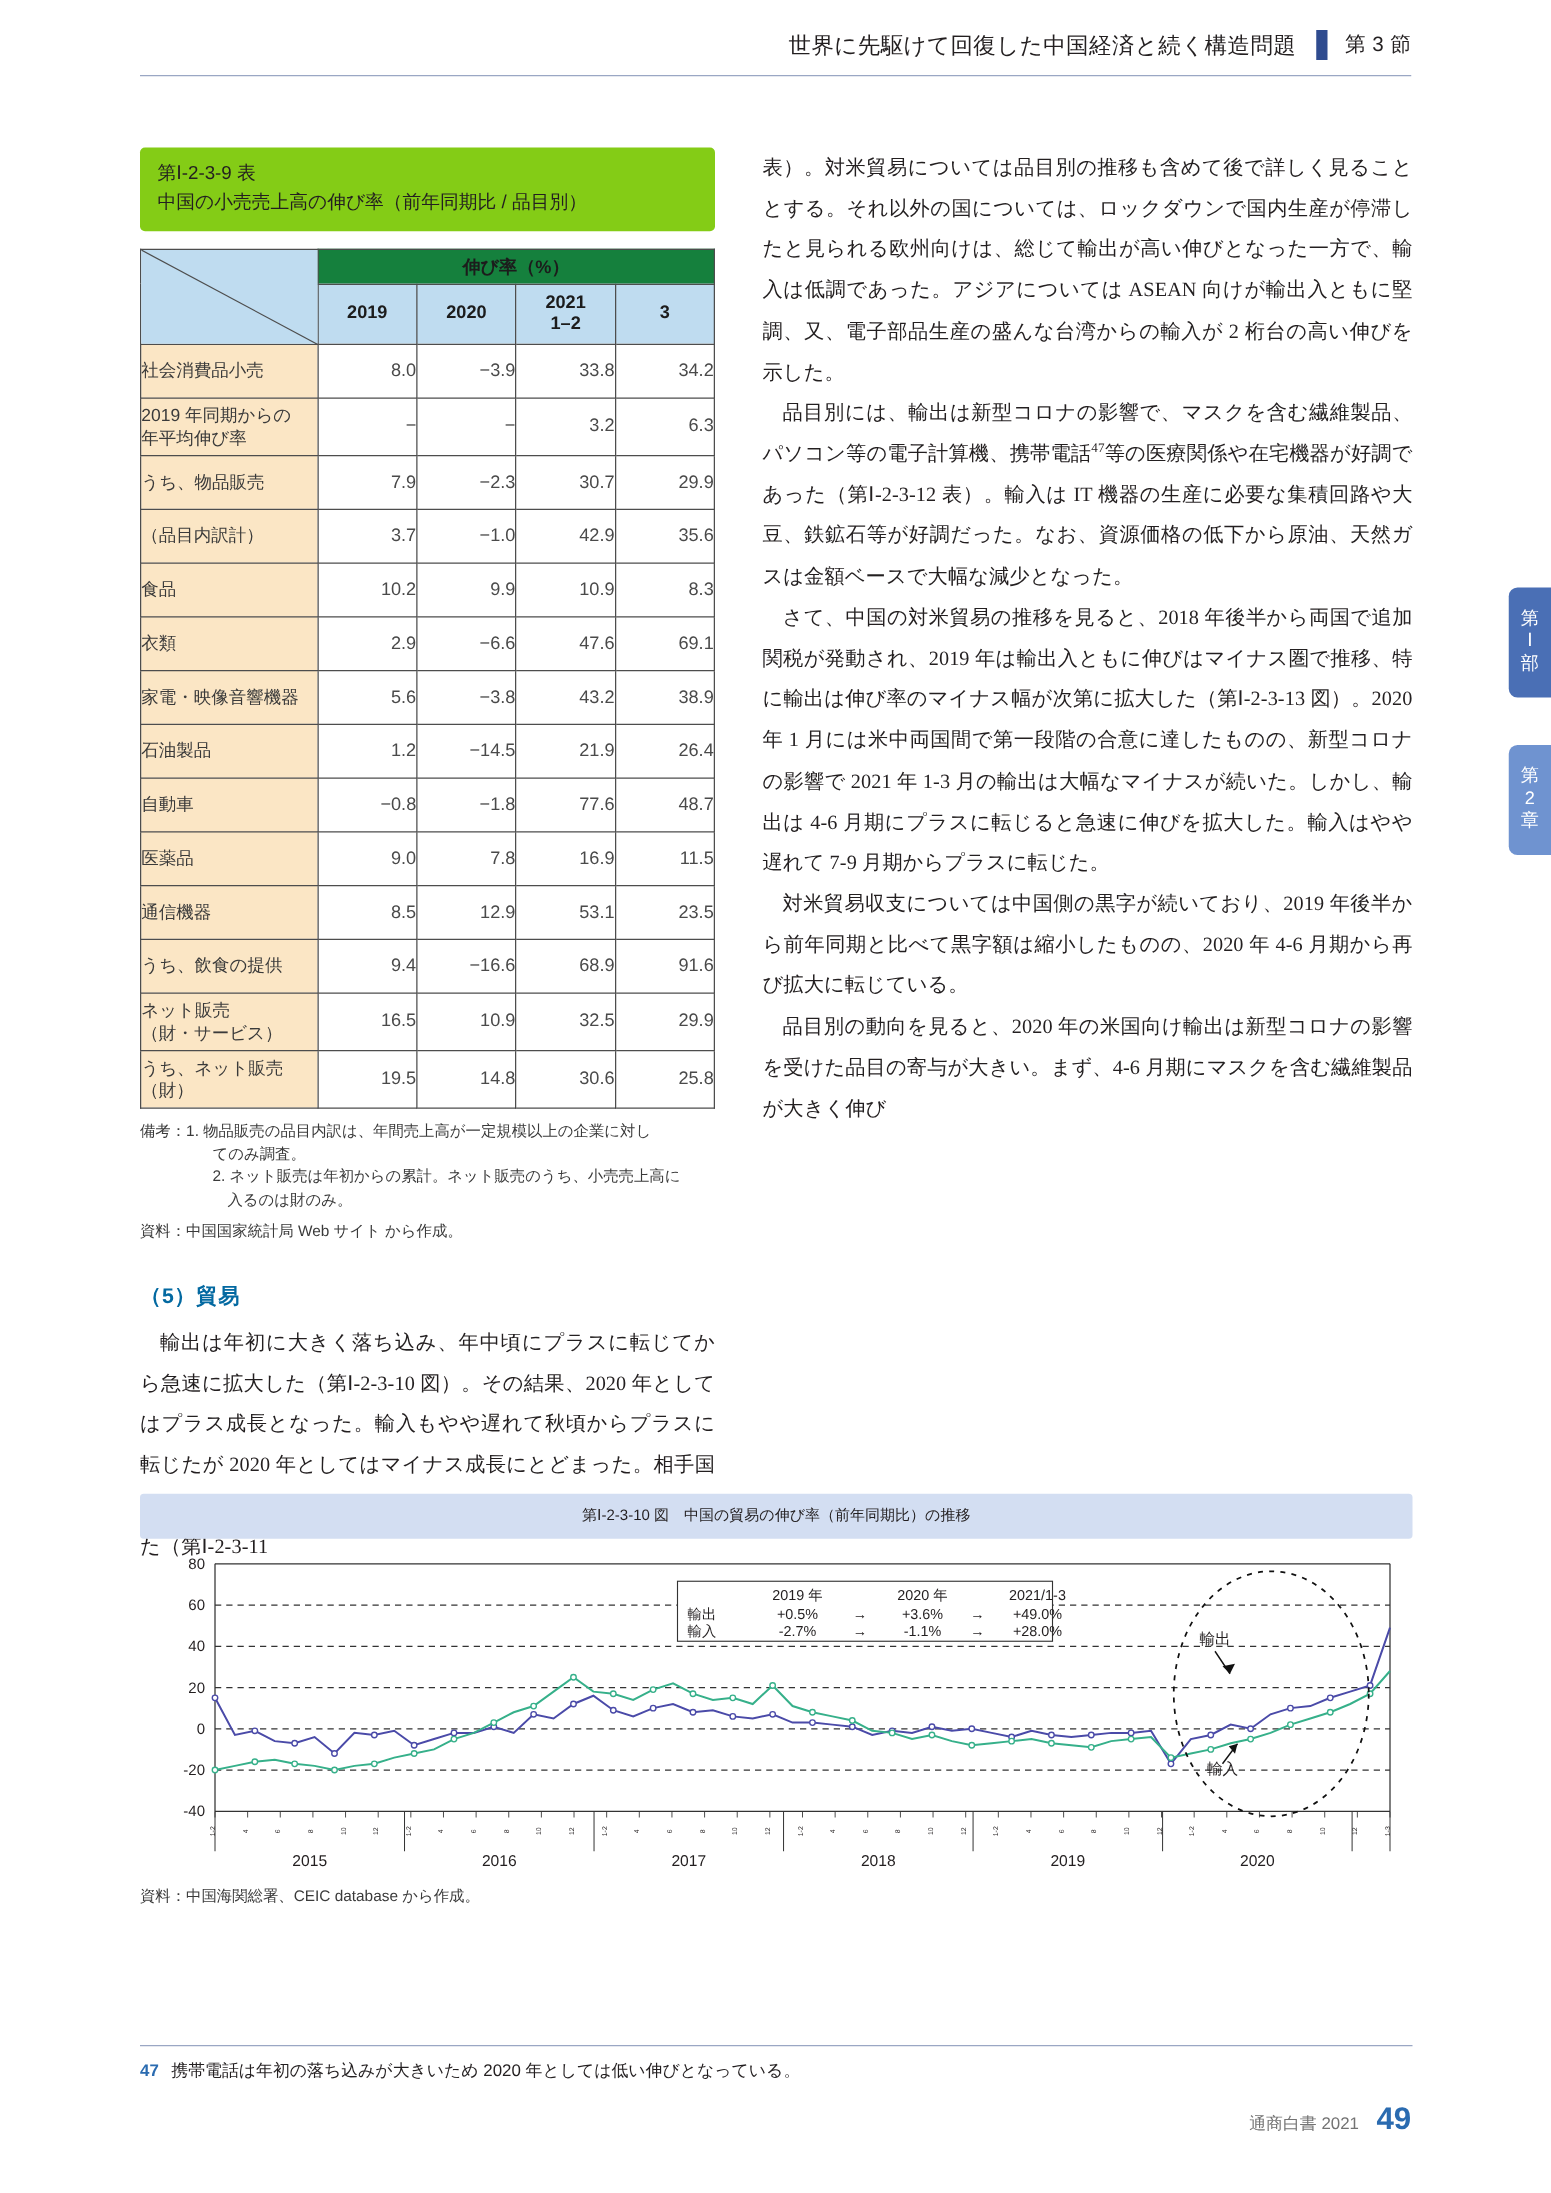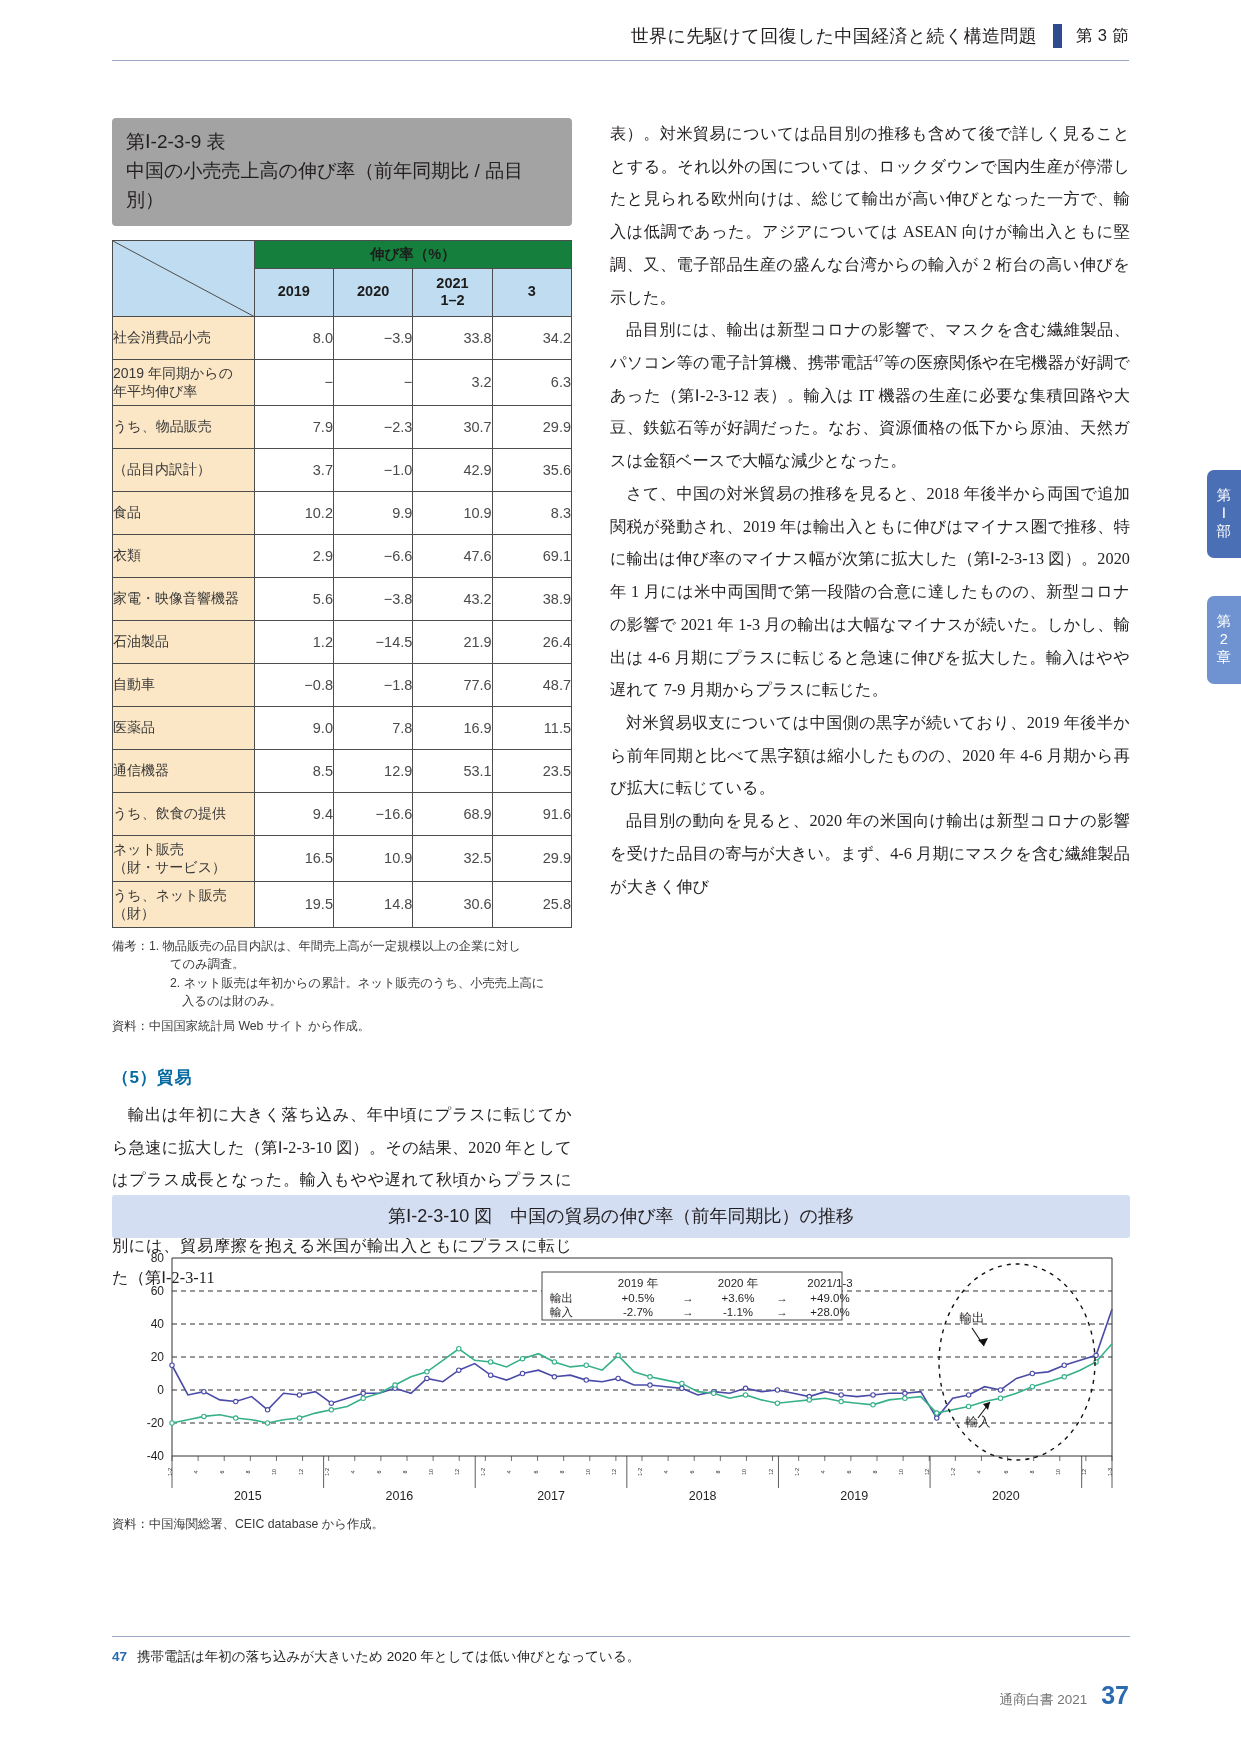--- a/index.html
+++ b/index.html
@@ -53,25 +53,25 @@
     font-size:14.5px; line-height:1.25; letter-spacing:0.02em;
   }
   .side-tab span, .side-tab2 span { display:block; }
 
   
   .col-left  { position:absolute; left:112px;  top:118px; width:460px; }
   .col-right { position:absolute; left:610px;  top:118px; width:520px; }
 
   
   .tbl-caption {
-    background:#a3a3a3;
+    background:#84cc16;
     padding:10px 14px 11px 14px;
     border-radius:4px;
     font-family:"Liberation Sans", sans-serif;
-    font-size:19px; line-height:1.52; color:#231f20;
+    font-size:15px; line-height:1.52; color:#231f20;
   }
   .tbl-caption .l1 { display:block; }
   .tbl-caption .l2 { display:block; }
 
   table.data {
     border-collapse:collapse;
     width:460px;
     margin-top:14px;
     font-family:"Liberation Sans", sans-serif;
     font-size:13.5px;
@@ -141,21 +141,21 @@
   p.ind { text-indent:16px; }
   sup.fn { font-size:10.5px; vertical-align:super; color:#231f20; }
 
   
   .figure-wrap { position:absolute; left:112px; top:1195px; width:1018px; }
   .fig-caption {
     background:#d3def2;
     text-align:center;
     padding:9px 0 10px 0;
     font-family:"Liberation Sans", sans-serif;
-    font-size:18px; color:#231f20;
+    font-size:12px; color:#231f20;
     border-radius:3px;
   }
   .chart-area { position:relative; width:1018px; height:260px; margin-top:12px; }
   .fig-src {
     font-family:"Liberation Sans", sans-serif;
     font-size:12.3px; color:#3a3a3a; margin-top:6px;
   }
 
   
   .footnote-rule {
@@ -563,14 +563,14 @@
   </div>
   <div class="fig-src">資料：中国海関総署、CEIC database から作成。</div>
 </div>
 
 <div class="footnote-rule"></div>
 <div class="footnote">
   <span class="num">47</span><span>携帯電話は年初の落ち込みが大きいため 2020 年としては低い伸びとなっている。</span>
 </div>
 <div class="pg-footer">
   <span class="bk">通商白書 2021</span>
-  <span class="pn">37</span>
+  <span class="pn">49</span>
 </div>
 
 </body></html>

